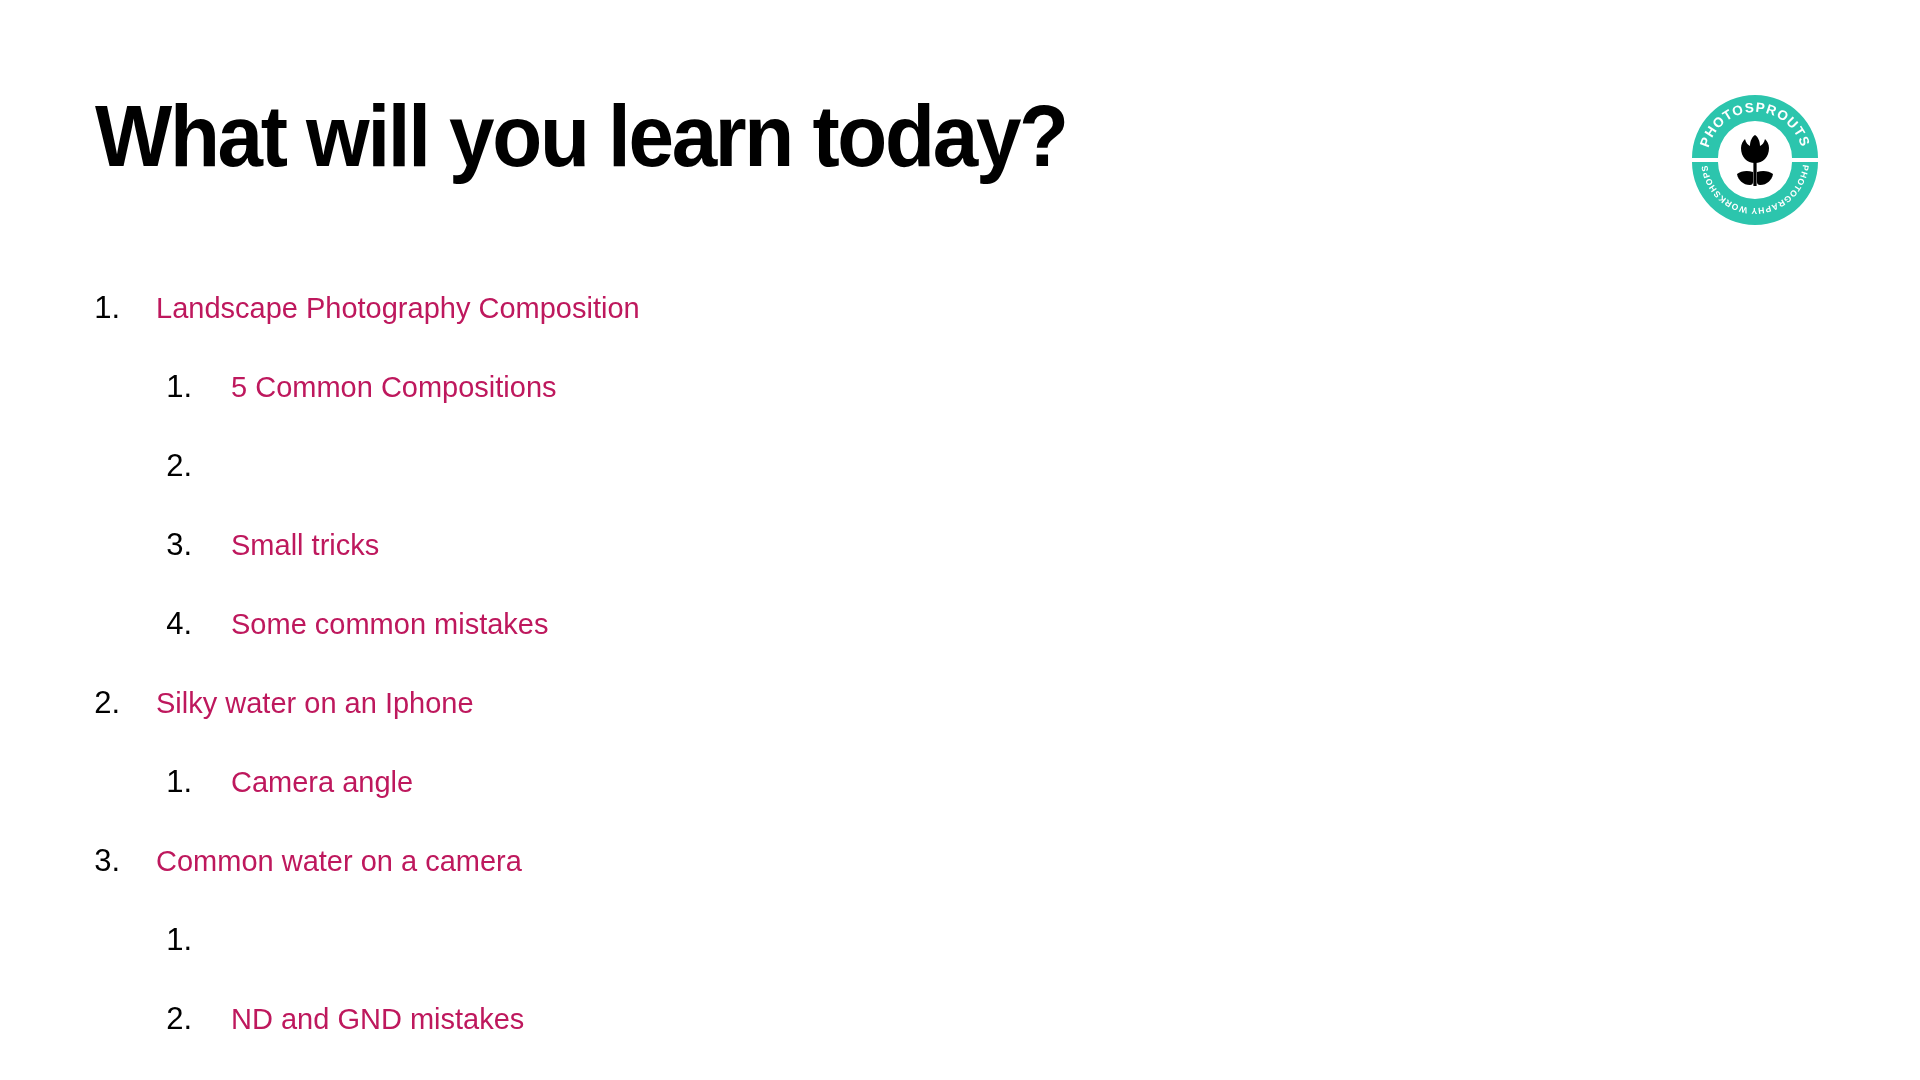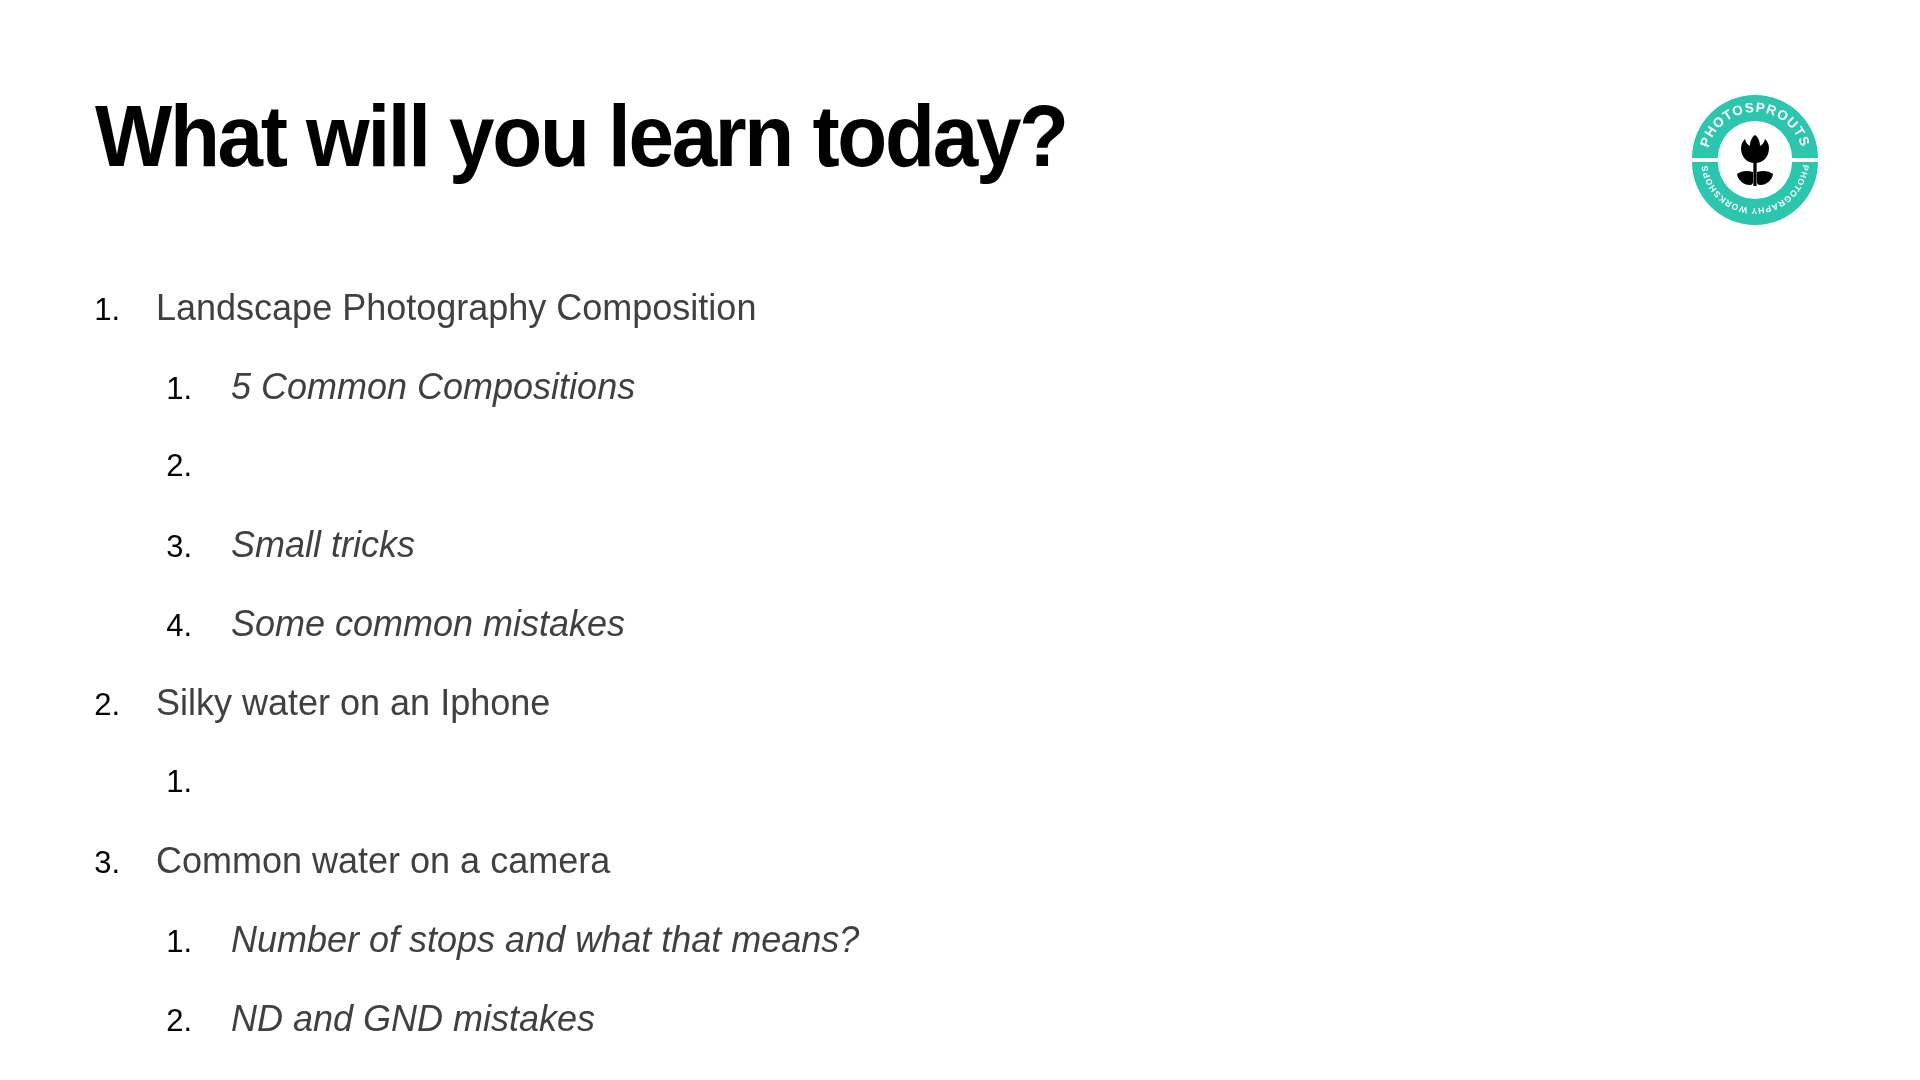--- a/index.html
+++ b/index.html
@@ -66,31 +66,31 @@
     white-space: nowrap;
   }
   .row .marker {
     flex: 0 0 auto;
     text-align: right;
     font-size: 31px;
     color: #000000;
   }
   .row .label {
     flex: 0 0 auto;
-    font-size: 36px;
-    color: #404040;
+    font-size: 29px;
+    color: #be185d;
   }
 
   
   .row.lvl1 .marker { width: 120px; padding-right: 0; }
   .row.lvl1 .label  { padding-left: 36px; }
 
   
   .row.lvl2 .marker { width: 192px; padding-right: 0; }
-  .row.lvl2 .label  { padding-left: 39px; font-style: italic; }
+  .row.lvl2 .label  { padding-left: 39px; }
 </style>
 </head>
 <body>
 
 <div class="slide">
 
   <div class="slide-title">What will you learn today?</div>
 
   <div class="logo">
     <svg viewBox="0 0 132 132" xmlns="http://www.w3.org/2000/svg" aria-hidden="true">
@@ -148,28 +148,28 @@
       <div class="row lvl2">
         <span class="marker">4.</span>
         <span class="label">Some common mistakes</span>
       </div>
       <div class="row lvl1">
         <span class="marker">2.</span>
         <span class="label">Silky water on an Iphone</span>
       </div>
       <div class="row lvl2">
         <span class="marker">1.</span>
+        <span class="label">Camera angle</span>
       </div>
       <div class="row lvl1">
         <span class="marker">3.</span>
         <span class="label">Common water on a camera</span>
       </div>
       <div class="row lvl2">
         <span class="marker">1.</span>
-        <span class="label">Number of stops and what that means?</span>
       </div>
       <div class="row lvl2">
         <span class="marker">2.</span>
         <span class="label">ND and GND mistakes</span>
       </div>
     </div>
 
 </div>
 
 </body></html>

